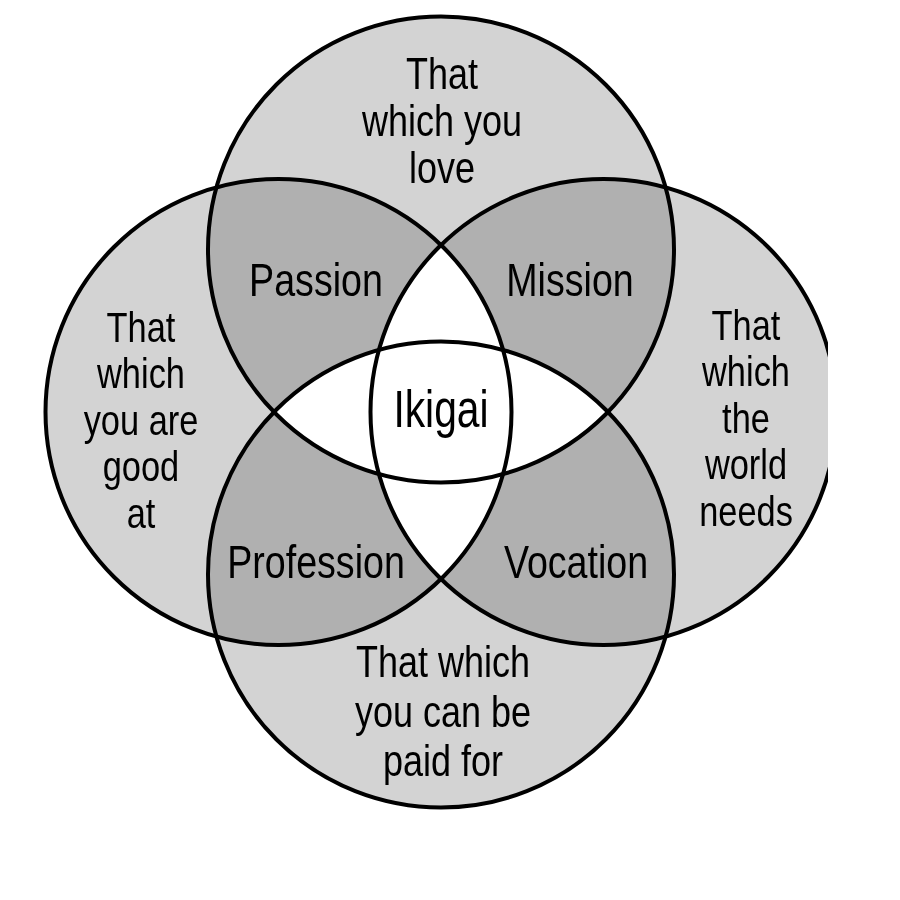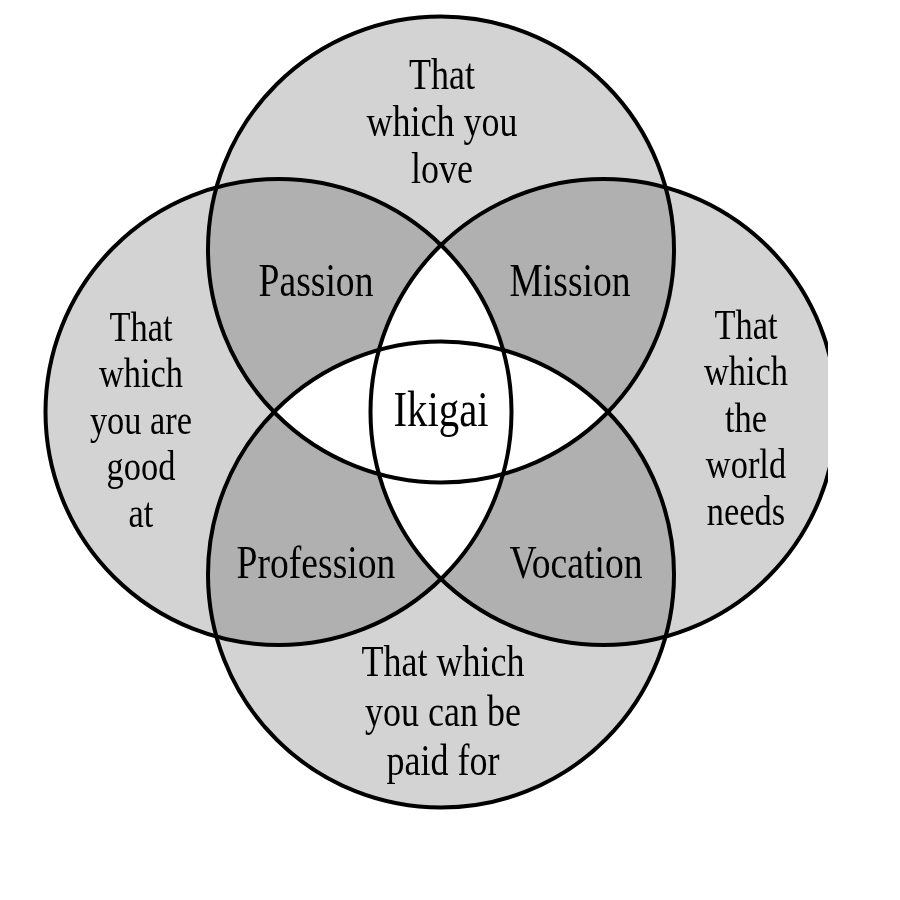--- a/index.html
+++ b/index.html
@@ -6,21 +6,21 @@
     margin: 0;
     padding: 0;
     background: #ffffff;
   }
   .stage {
     position: relative;
     width: 828px;
     height: 900px;
     background: var(--bg, #ffffff);
     overflow: hidden;
-    font-family: Liberation Serif, serif;
+    font-family: Liberation Sans, sans-serif;
   }
   .venn-svg {
     position: absolute;
     left: 0;
     top: 0;
     display: block;
   }
   .circle-base { fill: var(--circle-fill, #d3d3d3); stroke: none; }
   .overlap-lens { fill: var(--overlap-fill, #b0b0b0); stroke: none; }
   .center-lens { fill: var(--center-fill, #ffffff); stroke: none; }

